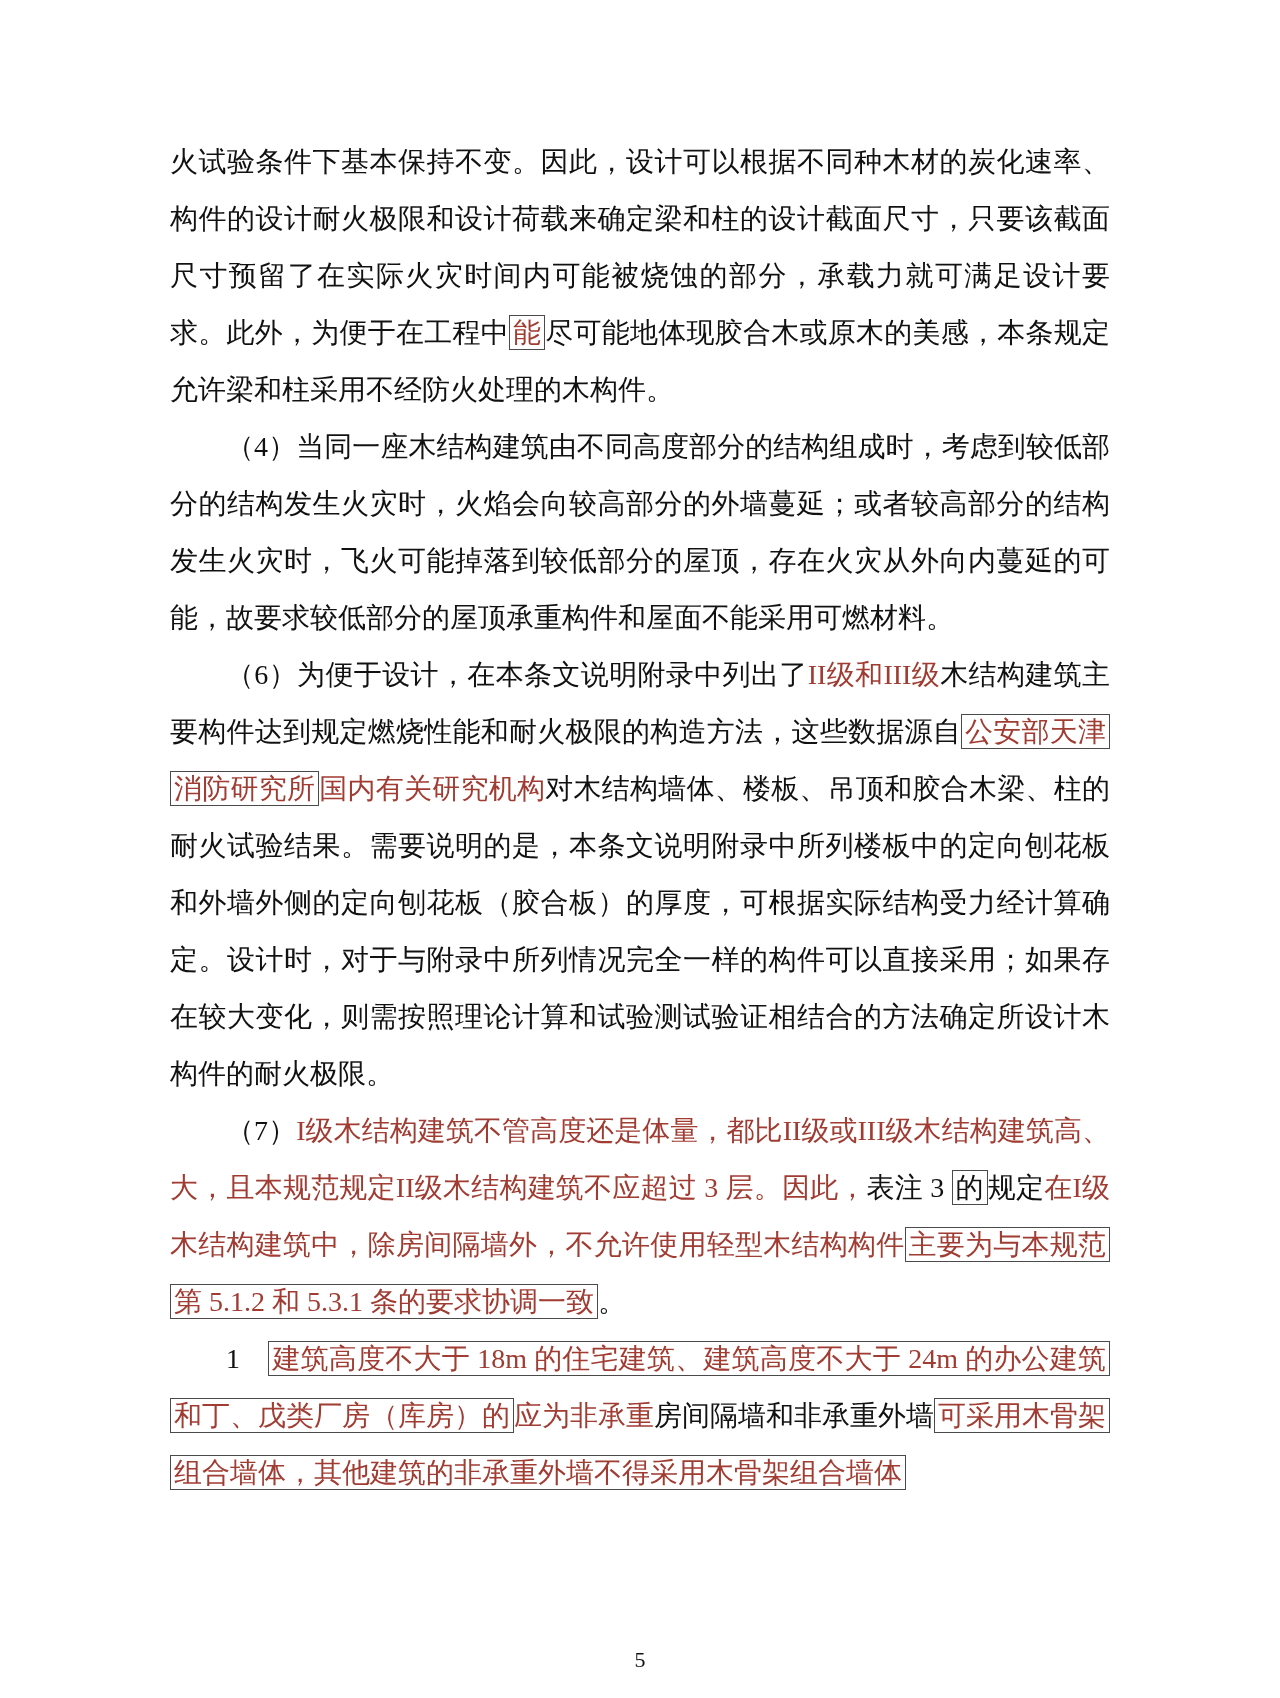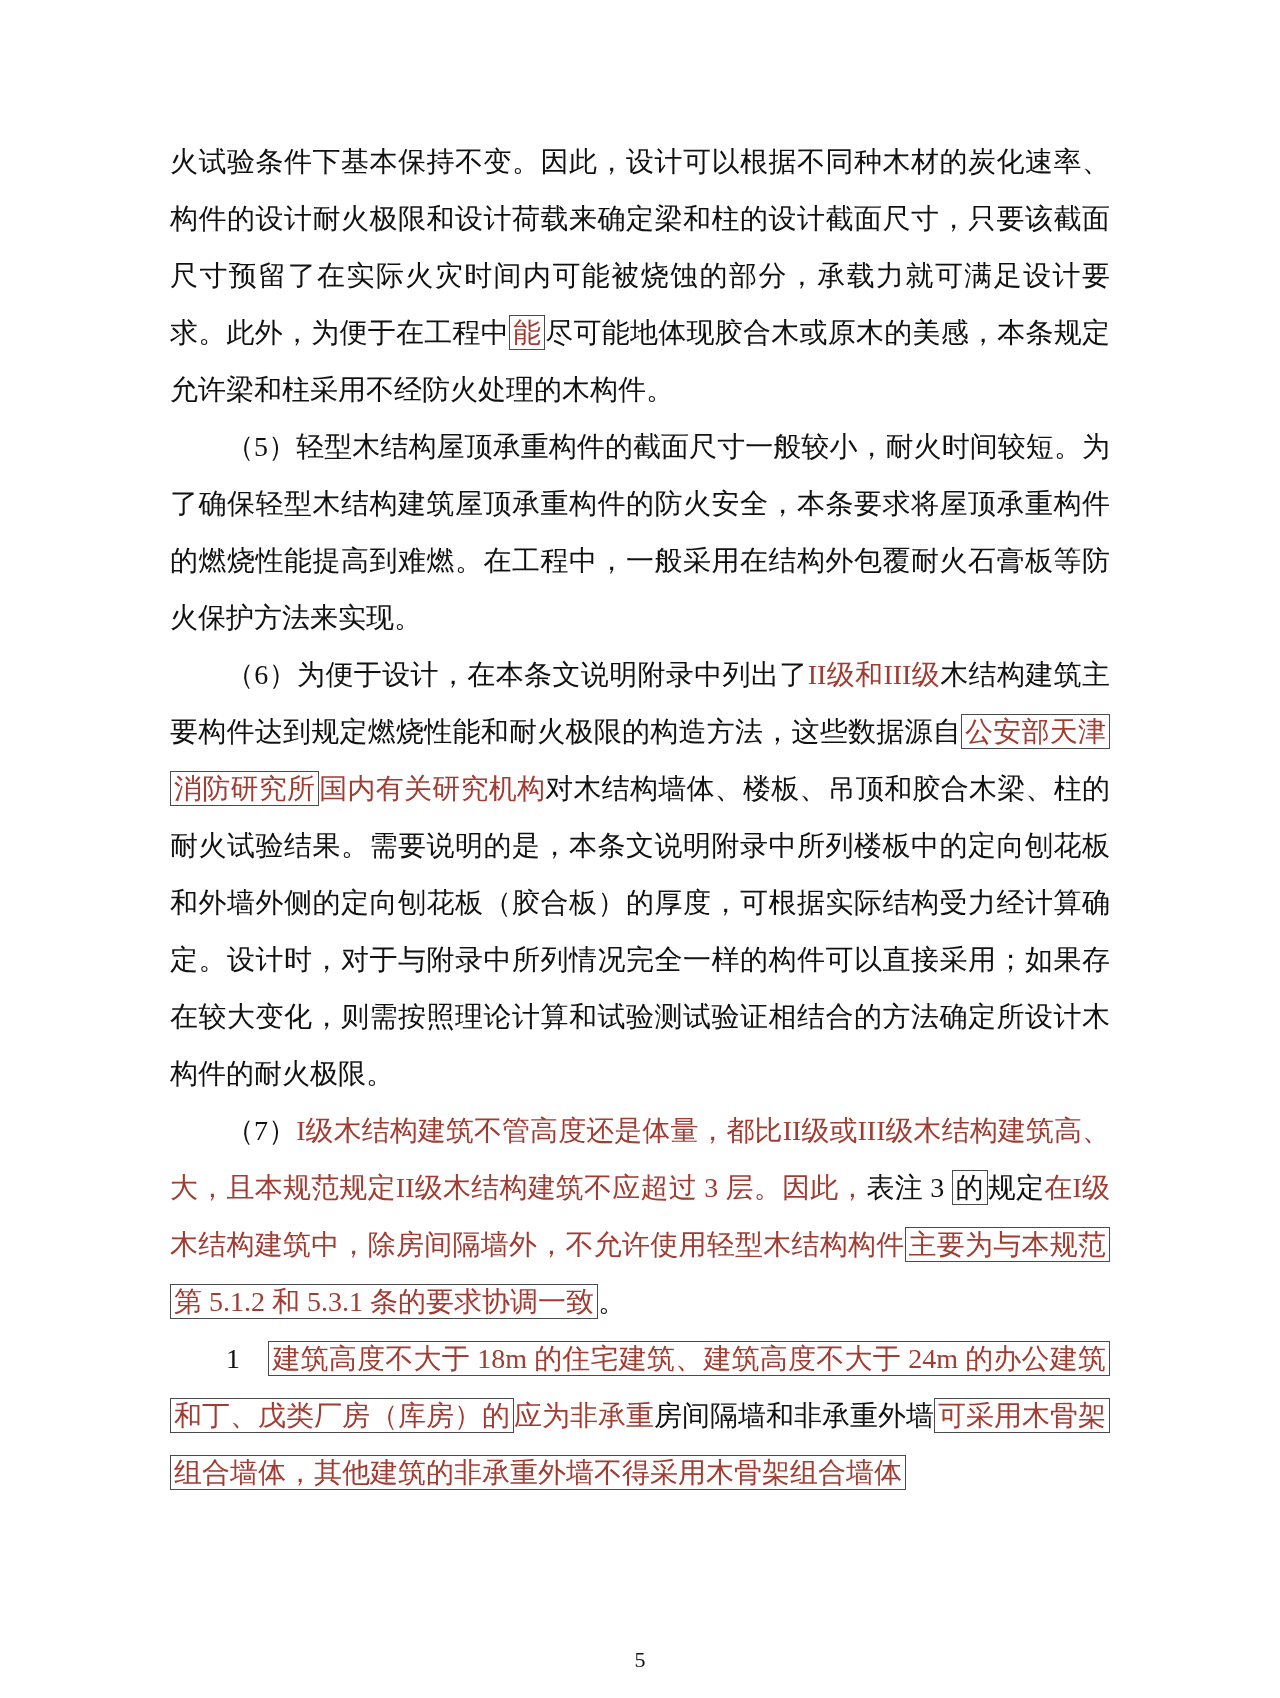--- a/index.html
+++ b/index.html
@@ -66,21 +66,21 @@
     line-height:28px;
     color:var(--ink);
   }
 </style>
 </head>
 <body>
 
 <div class="page">
   <div class="doc-body">
       <p class="para"><span class="run run-t">火试验条件下基本保持不变。因此，设计可以根据不同种木材的炭化速率、构件的设计耐火极限和设计荷载来确定梁和柱的设计截面尺寸，只要该截面尺寸预留了在实际火灾时间内可能被烧蚀的部分，承载力就可满足设计要求。此外，为便于在工程中</span><span class="run run-box-red">能</span><span class="run run-t">尽可能地体现胶合木或原木的美感，本条规定允许梁和柱采用不经防火处理的木构件。</span></p>
-      <p class="para indent"><span class="run run-t">（5）轻型木结构屋顶承重构件的截面尺寸一般较小，耐火时间较短。为了确保轻型木结构建筑屋顶承重构件的防火安全，本条要求将屋顶承重构件的燃烧性能提高到难燃。在工程中，一般采用在结构外包覆耐火石膏板等防火保护方法来实现。</span></p>
+      <p class="para indent"><span class="run run-t">（4）当同一座木结构建筑由不同高度部分的结构组成时，考虑到较低部分的结构发生火灾时，火焰会向较高部分的外墙蔓延；或者较高部分的结构发生火灾时，飞火可能掉落到较低部分的屋顶，存在火灾从外向内蔓延的可能，故要求较低部分的屋顶承重构件和屋面不能采用可燃材料。</span></p>
       <p class="para indent"><span class="run run-t">（6）为便于设计，在本条文说明附录中列出了</span><span class="run run-ins">II级和III级</span><span class="run run-t">木结构建筑主要构件达到规定燃烧性能和耐火极限的构造方法，这些数据源自</span><span class="run run-box-red">公安部天津消防研究所</span><span class="run run-ins">国内有关研究机构</span><span class="run run-t">对木结构墙体、楼板、吊顶和胶合木梁、柱的耐火试验结果。需要说明的是，本条文说明附录中所列楼板中的定向刨花板和外墙外侧的定向刨花板（胶合板）的厚度，可根据实际结构受力经计算确定。设计时，对于与附录中所列情况完全一样的构件可以直接采用；如果存在较大变化，则需按照理论计算和试验测试验证相结合的方法确定所设计木构件的耐火极限。</span></p>
       <p class="para indent"><span class="run run-t">（7）</span><span class="run run-ins">I级木结构建筑不管高度还是体量，都比II级或III级木结构建筑高、大，且本规范规定II级木结构建筑不应超过 3 层。因此，</span><span class="run run-t">表注 3 </span><span class="run run-box-black">的</span><span class="run run-t">规定</span><span class="run run-ins">在I级木结构建筑中，除房间隔墙外，不允许使用轻型木结构构件</span><span class="run run-box-red">主要为与本规范第 5.1.2 和 5.3.1 条的要求协调一致</span><span class="run run-t">。</span></p>
       <p class="para indent"><span class="run run-t">1　</span><span class="run run-box-red">建筑高度不大于 18m 的住宅建筑、建筑高度不大于 24m 的办公建筑和丁、戊类厂房（库房）的</span><span class="run run-ins">应为非承重</span><span class="run run-t">房间隔墙和非承重外墙</span><span class="run run-box-red">可采用木骨架组合墙体，其他建筑的非承重外墙不得采用木骨架组合墙体</span></p>
     </div>
   <div class="footer">
     <span>5</span>
   </div>
 </div>
 
 </body></html>

